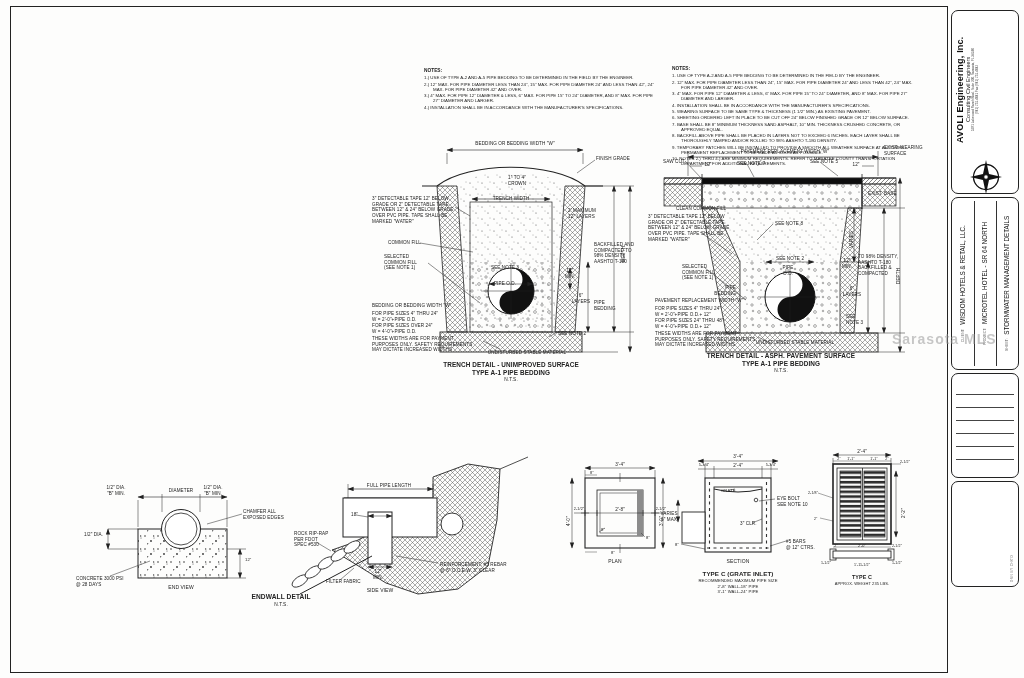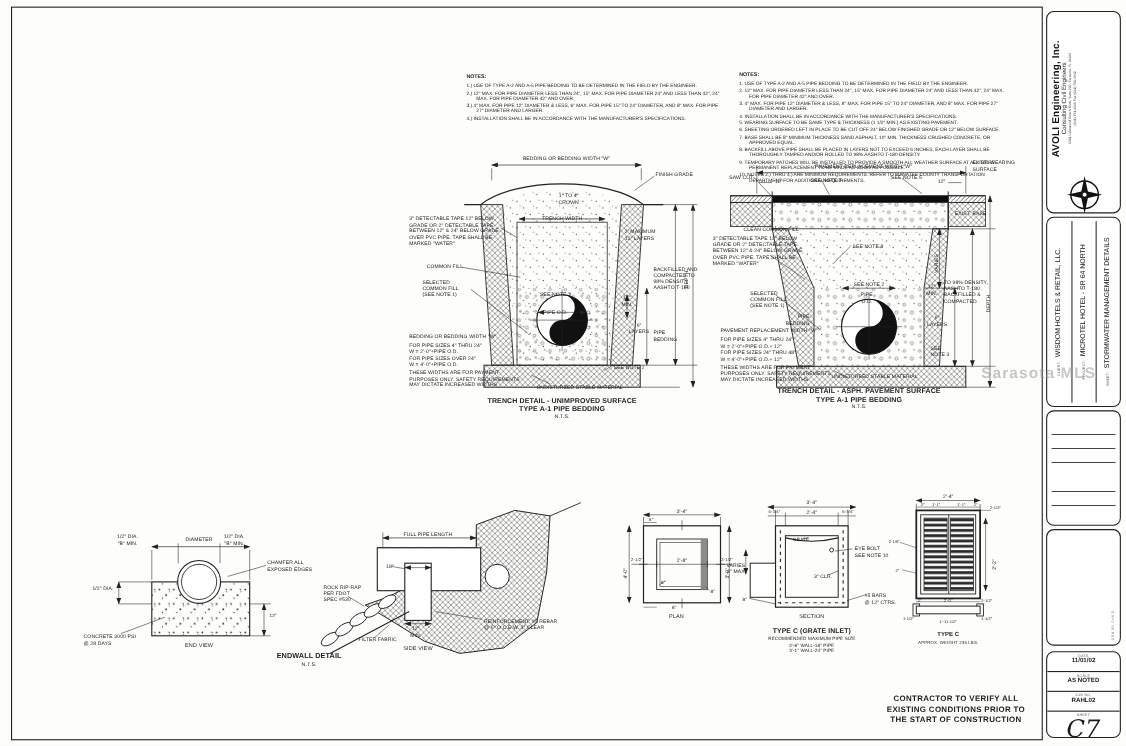--- a/index.html
+++ b/index.html
@@ -457,23 +457,20 @@
         <div class="note-item">4. INSTALLATION SHALL BE IN ACCORDANCE WITH THE MANUFACTURER'S SPECIFICATIONS.</div>
         <div class="note-item">5. WEARING SURFACE TO BE SAME TYPE &amp; THICKNESS (1 1/2" MIN.) AS EXISTING PAVEMENT.</div>
         <div class="note-item">6. SHEETING ORDERED LEFT IN PLACE TO BE CUT OFF 24" BELOW FINISHED GRADE OR 12" BELOW SURFACE.</div>
         <div class="note-item">7. BASE SHALL BE 8" MINIMUM THICKNESS SAND ASPHALT, 10" MIN. THICKNESS CRUSHED CONCRETE, OR APPROVED EQUAL.</div>
         <div class="note-item">8. BACKFILL ABOVE PIPE SHALL BE PLACED IN LAYERS NOT TO EXCEED 6 INCHES. EACH LAYER SHALL BE THOROUGHLY TAMPED AND/OR ROLLED TO 98% AASHTO T-180 DENSITY.</div>
         <div class="note-item">9. TEMPORARY PATCHES WILL BE INSTALLED TO PROVIDE A SMOOTH ALL WEATHER SURFACE AT ALL TIMES. PERMANENT REPLACEMENT TO BE MADE AS SOON AS POSSIBLE.</div>
         <div class="note-item">10. NOTES 2.) THRU 4.) ARE MINIMUM REQUIREMENTS. REFER TO MANATEE COUNTY TRANSPORTATION DEPARTMENT FOR ADDITIONAL REQUIREMENTS.</div>
       </div>
   </div>
 
-  <div class="contractor">CONTRACTOR TO VERIFY ALL
-EXISTING CONDITIONS PRIOR TO
-THE START OF CONSTRUCTION</div>
 
   <div class="wm">Sarasota MLS</div>
 
   <div class="tb tb1">
     <div class="firm vtext">
       <div class="fname">AVOLI Engineering, Inc.</div>
       <div class="ftag">Consulting Civil Engineers</div>
       <div class="ftiny">5391 Lakewood Ranch Blvd., Suite 200, Sarasota, FL 34240</div>
       <div class="ftiny">(941) 751-4041    Fax (941) 751-4042</div>
     </div>
@@ -502,32 +499,14 @@
   </div>
 
   <div class="tb tb3">
     <div class="revlines"></div>
   </div>
 
   <div class="tb tb4">
     <div class="admin">DRN BY    CHK'D</div>
   </div>
 
-  <div class="tb tb5">
-    <div class="row" style="height:16px;">
-      <div class="rlab">DATE</div>
-      <div class="rval">11/01/02</div>
-    </div>
-    <div class="row" style="height:16px;">
-      <div class="rlab">SCALE</div>
-      <div class="rval">AS NOTED</div>
-    </div>
-    <div class="row" style="height:16px;">
-      <div class="rlab">JOB NO.</div>
-      <div class="rval">RAHL02</div>
-    </div>
-    <div class="row sheetrow" style="height:27px;">
-      <div class="rlab">SHEET</div>
-      <div class="bignum">C7</div>
-    </div>
-  </div>
 
 </div>
 
 </body></html>

